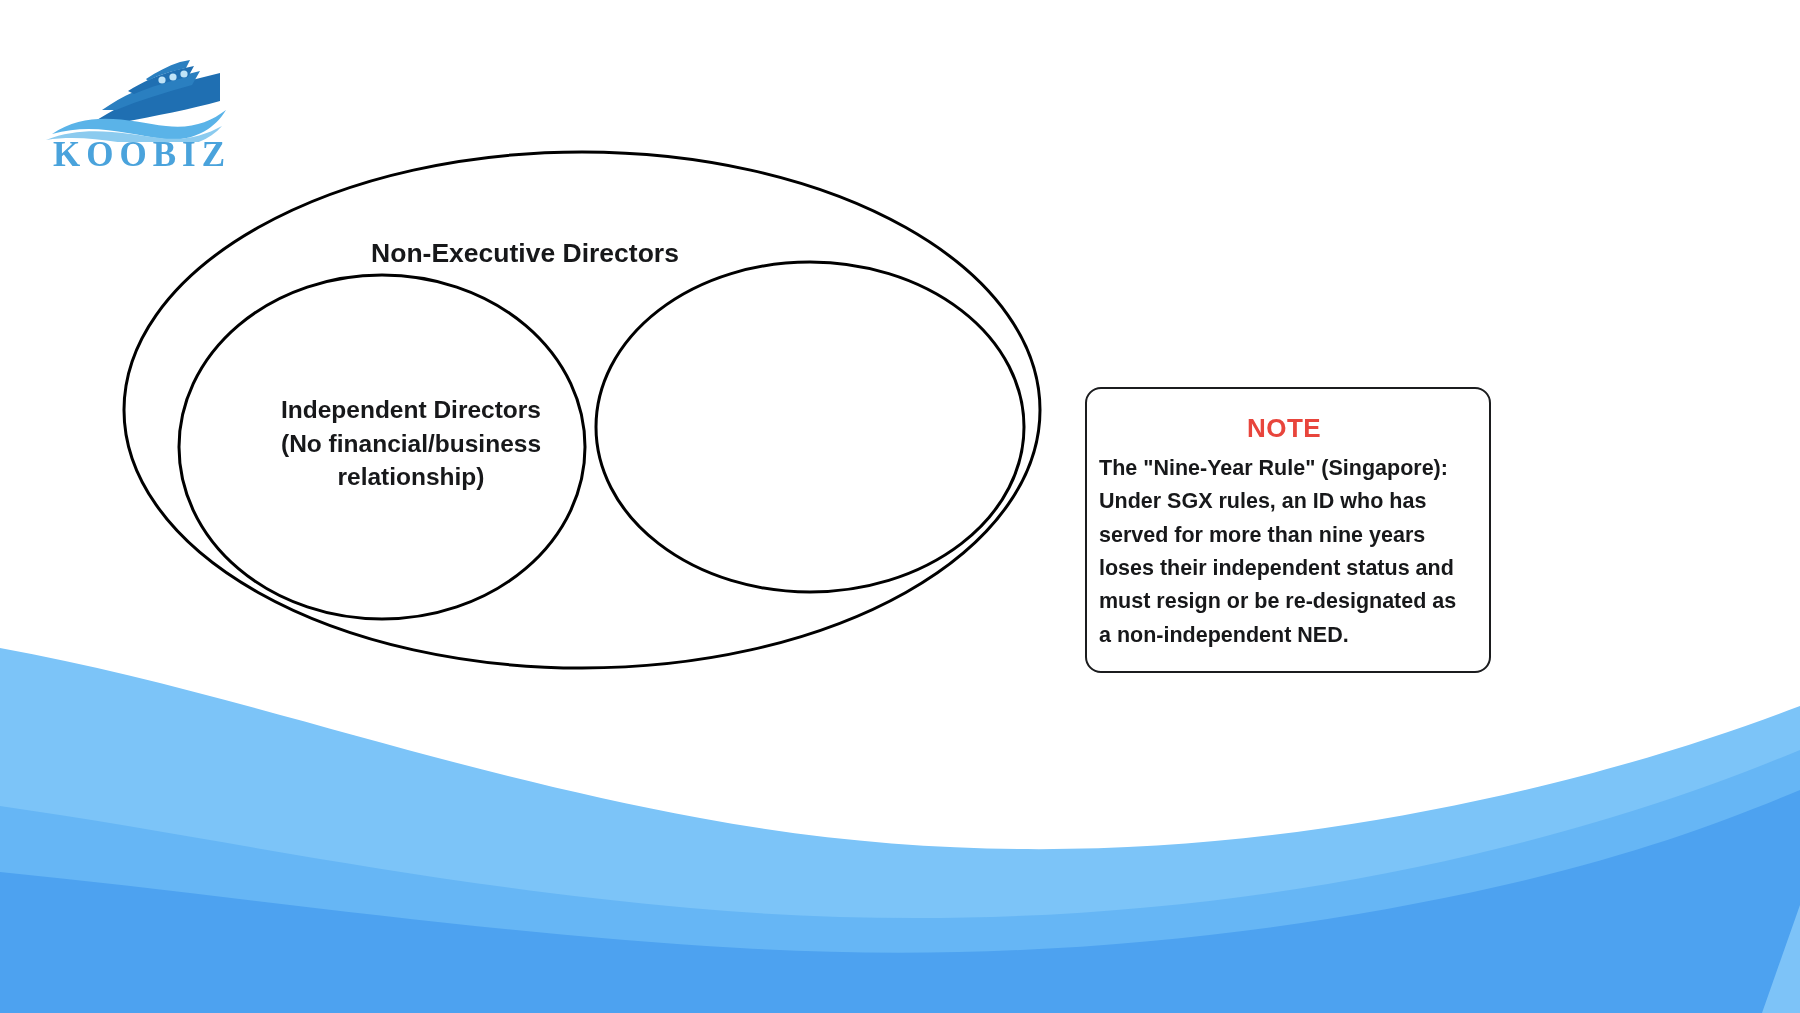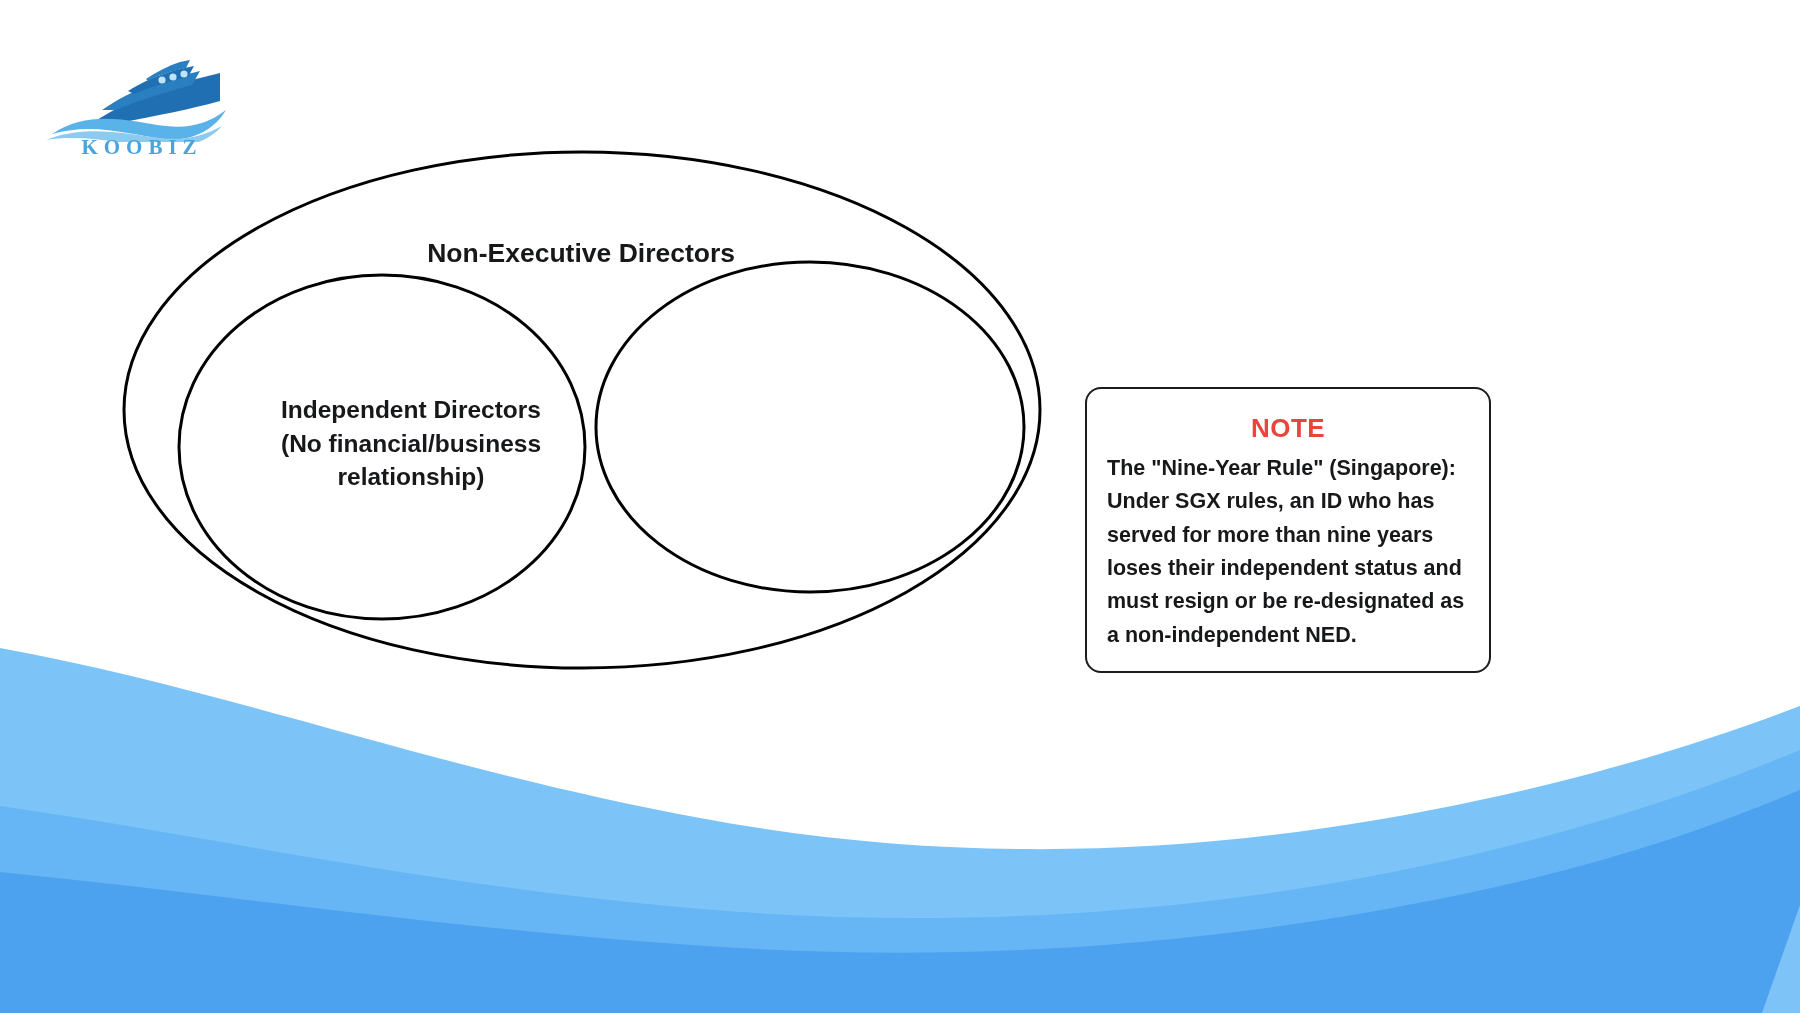--- a/index.html
+++ b/index.html
@@ -45,21 +45,21 @@
     height: 90px;
   }
   #logo-word {
     position: absolute;
     left: 0;
     top: 83px;
     width: 200px;
     text-align: center;
     font-family: "Liberation Serif", serif;
     font-weight: bold;
-    font-size: 21px;
+    font-size: 35px;
     letter-spacing: 6px;
     color: #4aa3dc;
     white-space: nowrap;
   }
 
   
   #venn {
     position: absolute;
     left: 110px;
     top: 140px;
@@ -80,21 +80,20 @@
     font-weight: bold;
     text-align: center;
     line-height: 1.37;
     white-space: pre-line;
   }
   #label-ned {
     left: 205px;
     top: 95px;
     width: 420px;
     font-size: 26.5px;
-    text-align: right;
   }
   #label-id {
     left: 125px;
     top: 253px;
     width: 352px;
     font-size: 24.5px;
   }
   #label-nid {
     left: 522px;
     top: 217px;
@@ -106,21 +105,21 @@
   #note-card {
     position: absolute;
     left: 1085px;
     top: 387px;
     width: 406px;
     height: 286px;
     box-sizing: border-box;
     background: #ffffff;
     border: 2px solid #1b1c1e;
     border-radius: 16px;
-    padding: 24px 20px 16px 20px;
+    padding: 24px 20px 16px 12px;
   }
   #note-title {
     text-align: center;
     color: #e8453c;
     font-weight: bold;
     font-size: 26px;
     letter-spacing: 0.5px;
     margin: 0 0 8px 0;
   }
   #note-body {

